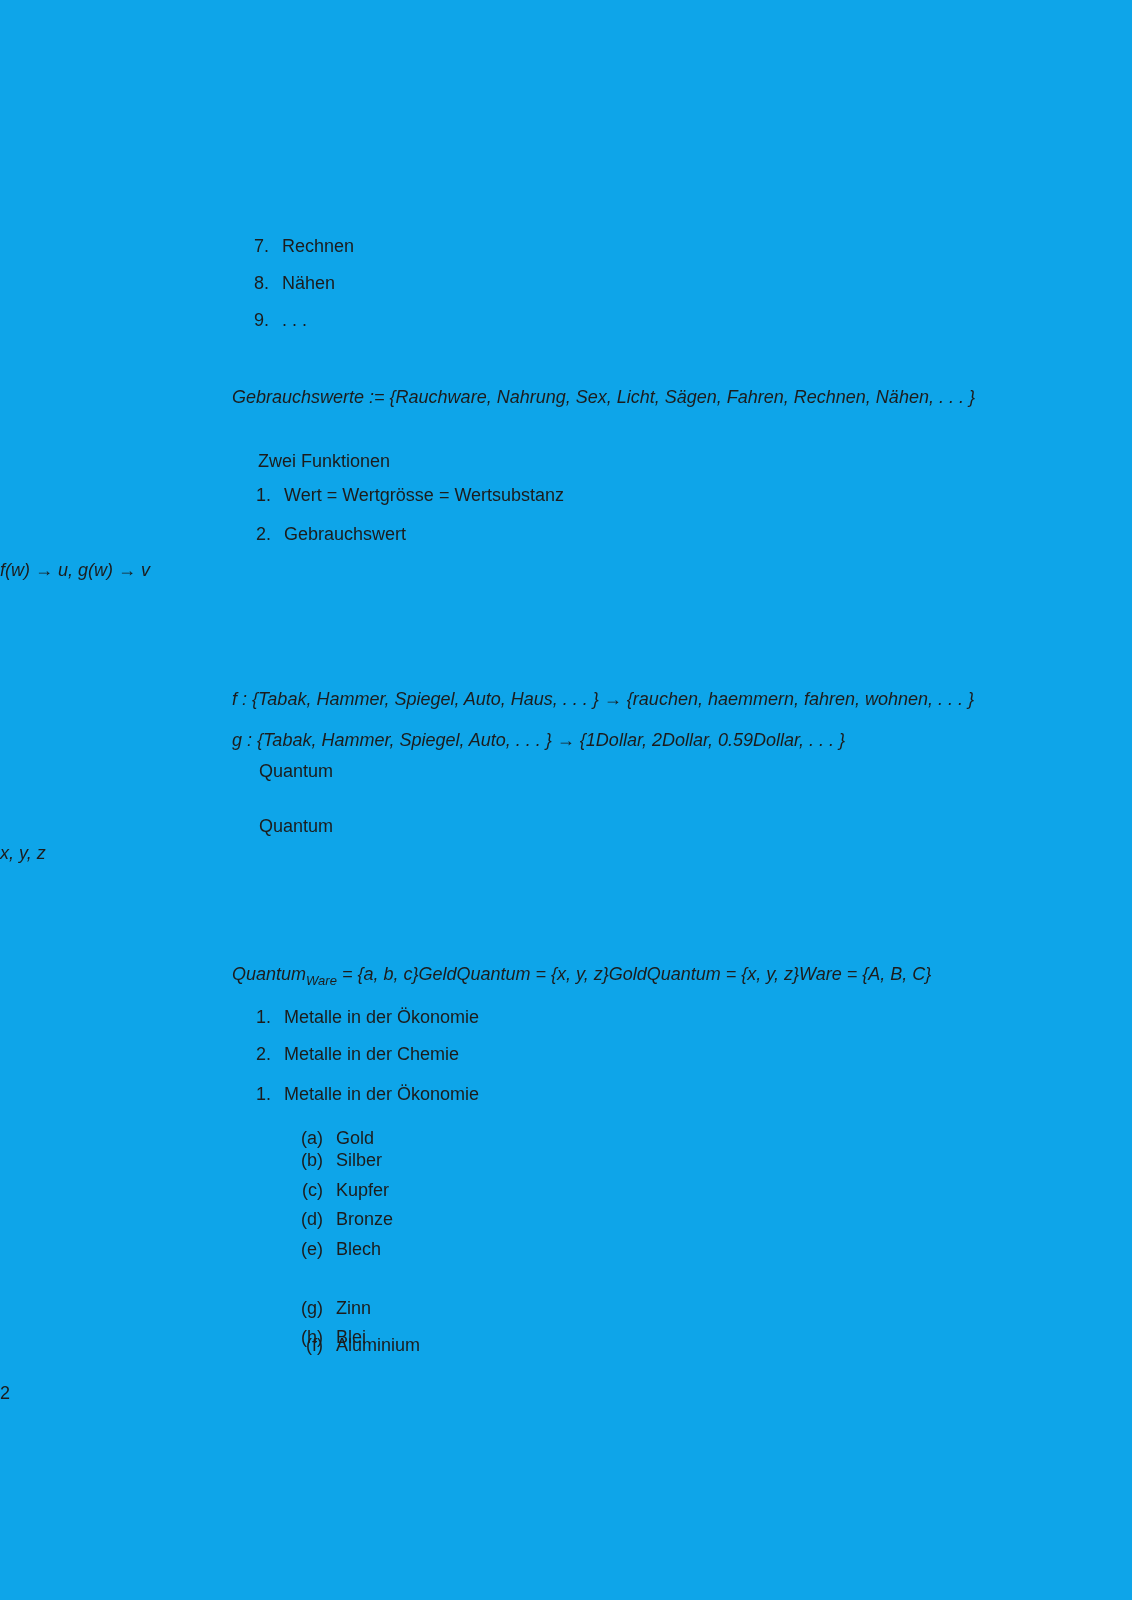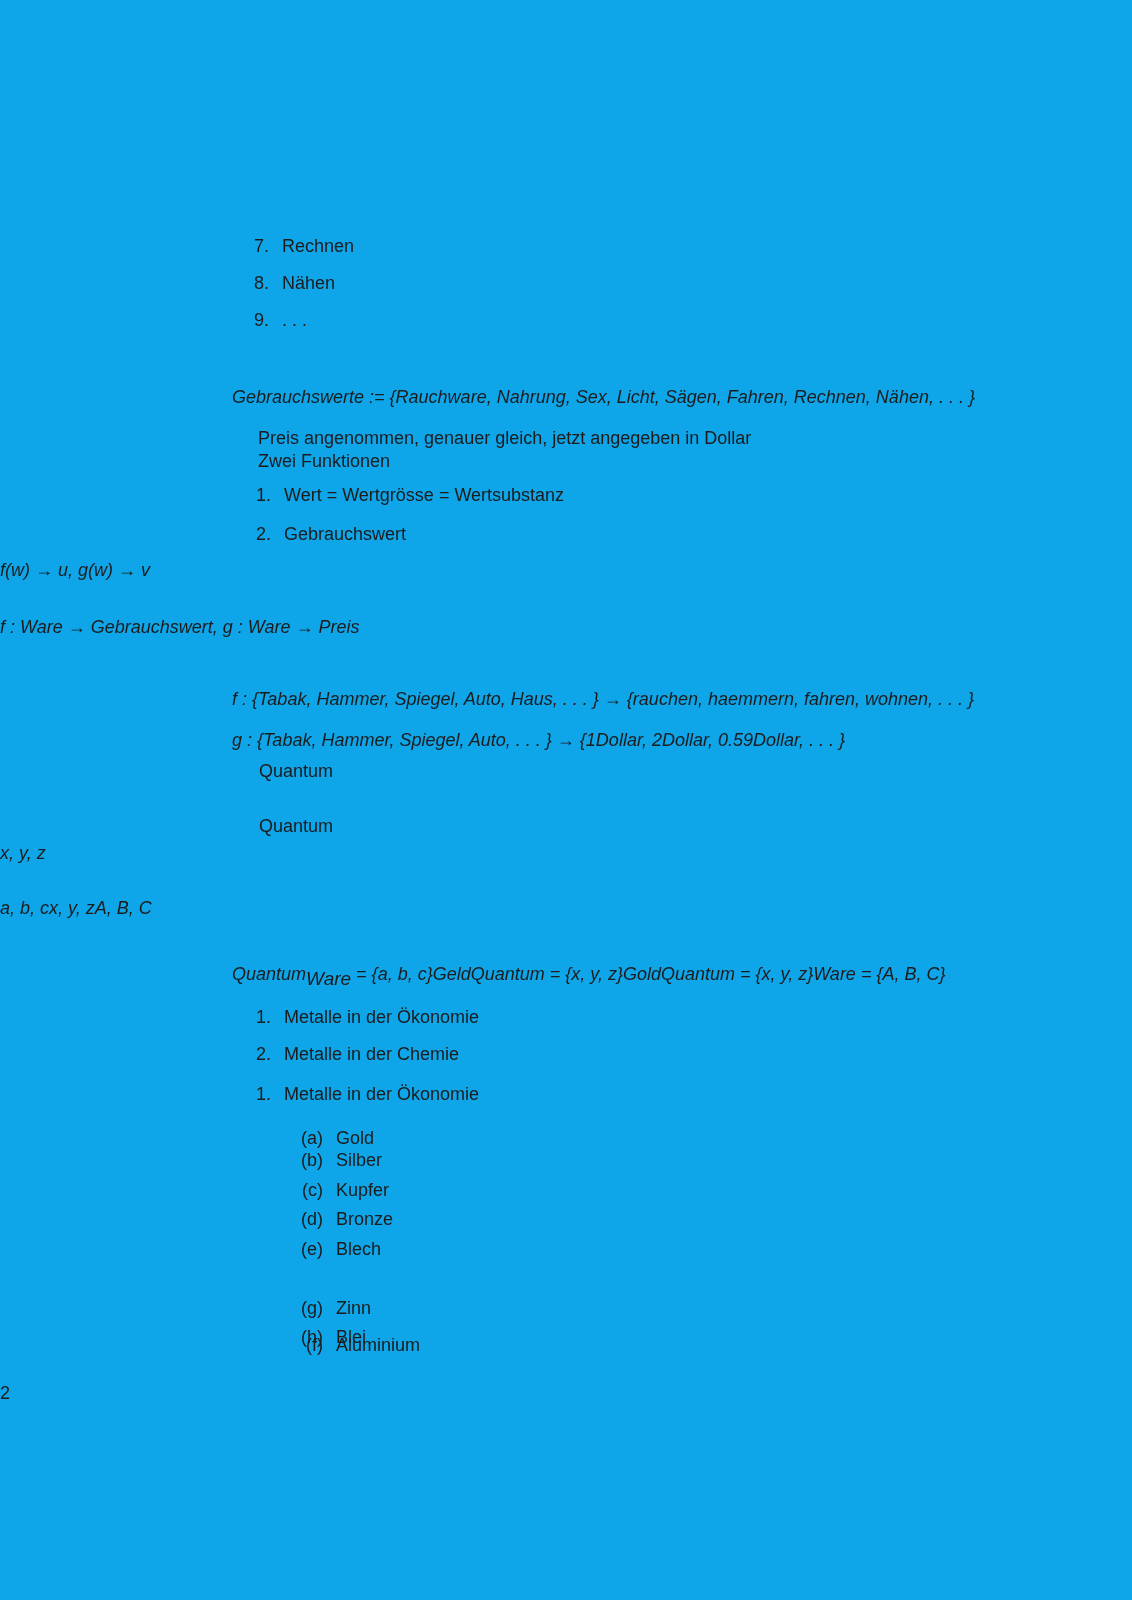--- a/index.html
+++ b/index.html
@@ -34,61 +34,58 @@
     display: inline-block;
     width: 28px;
   }
   .lbl2 {
     display: inline-block;
     width: 30px;
     text-align: right;
     margin-right: 13px;
   }
   sub {
-    font-size: 19px;
+    font-size: 13px;
     line-height: 0;
   }
 </style>
 </head>
 <body>
 
 <div class="page">
 
   <div class="abs" style="top:234px; left:254px;">
     <span class="lbl1">7.</span><span>Rechnen</span>
   </div>
   <div class="abs" style="top:271px; left:254px;">
     <span class="lbl1">8.</span><span>Nähen</span>
   </div>
   <div class="abs" style="top:308px; left:254px;">
     <span class="lbl1">9.</span><span>. . .</span>
   </div>
 
   <div class="abs math" style="top:385px; left:232px;">Gebrauchswerte := {Rauchware, Nahrung, Sex, Licht, Sägen, Fahren, Rechnen, Nähen, . . . }</div>
 
-  <div class="abs" style="top:426px; left:258px;">Preis angenommen, genauer gleich, jetzt angegeben in Dollar</div>
   <div class="abs" style="top:449px; left:258px;">Zwei Funktionen</div>
 
   <div class="abs" style="top:483px; left:256px;">
     <span class="lbl1">1.</span><span>Wert = Wertgrösse = Wertsubstanz</span>
   </div>
   <div class="abs" style="top:522px; left:256px;">
     <span class="lbl1">2.</span><span>Gebrauchswert</span>
   </div>
 
   <div class="abs math center" style="top:558px;">f(w) → u, g(w) → v</div>
-  <div class="abs math center" style="top:615px;">f : Ware → Gebrauchswert, g : Ware → Preis</div>
 
   <div class="abs math" style="top:687px; left:232px;">f : {Tabak, Hammer, Spiegel, Auto, Haus, . . . } → {rauchen, haemmern, fahren, wohnen, . . . }</div>
   <div class="abs math" style="top:728px; left:232px;">g : {Tabak, Hammer, Spiegel, Auto, . . . } → {1Dollar, 2Dollar, 0.59Dollar, . . . }</div>
 
   <div class="abs" style="top:759px; left:259px;">Quantum</div>
   <div class="abs" style="top:814px; left:259px;">Quantum</div>
   <div class="abs math center" style="top:841px;">x, y, z</div>
-  <div class="abs math center" style="top:896px;">a, b, cx, y, zA, B, C</div>
 
   <div class="abs math" style="top:962px; left:232px;">
     <span>Quantum</span><sub>Ware</sub><span> = {a, b, c}GeldQuantum = {x, y, z}GoldQuantum = {x, y, z}Ware = {A, B, C}</span>
   </div>
 
   <div class="abs" style="top:1005px; left:256px;">
     <span class="lbl1">1.</span><span>Metalle in der Ökonomie</span>
   </div>
   <div class="abs" style="top:1042px; left:256px;">
     <span class="lbl1">2.</span><span>Metalle in der Chemie</span>

